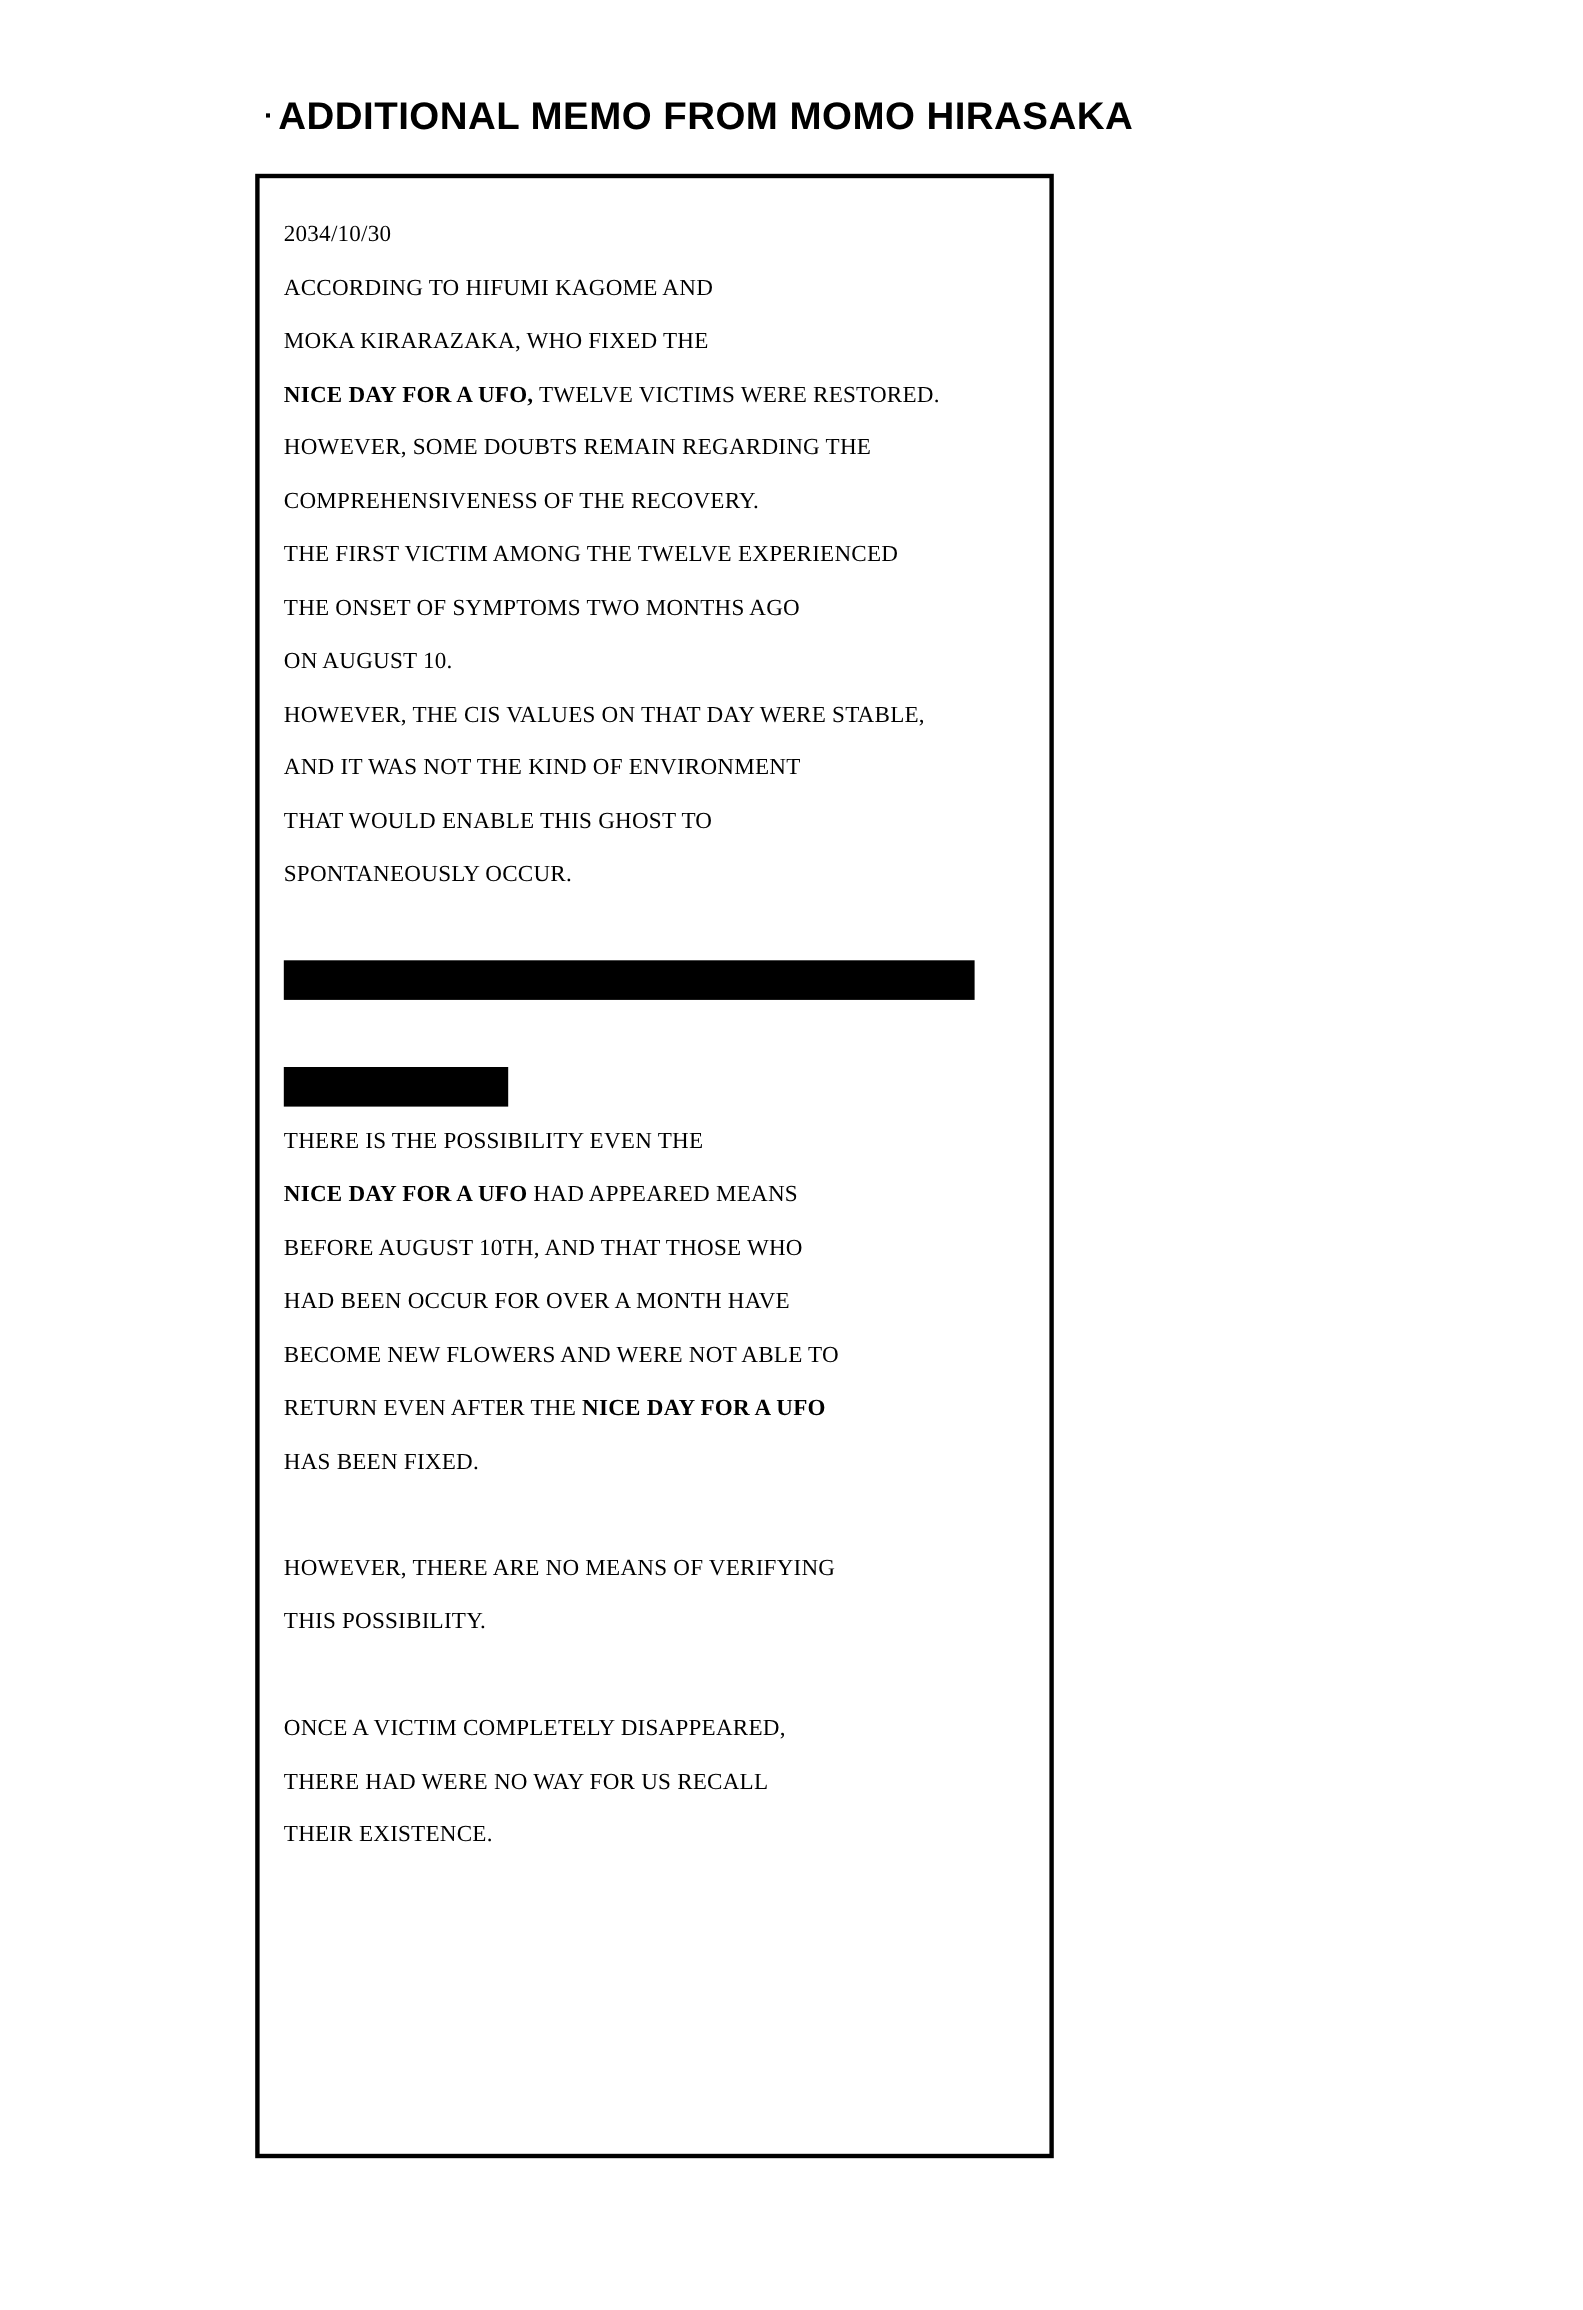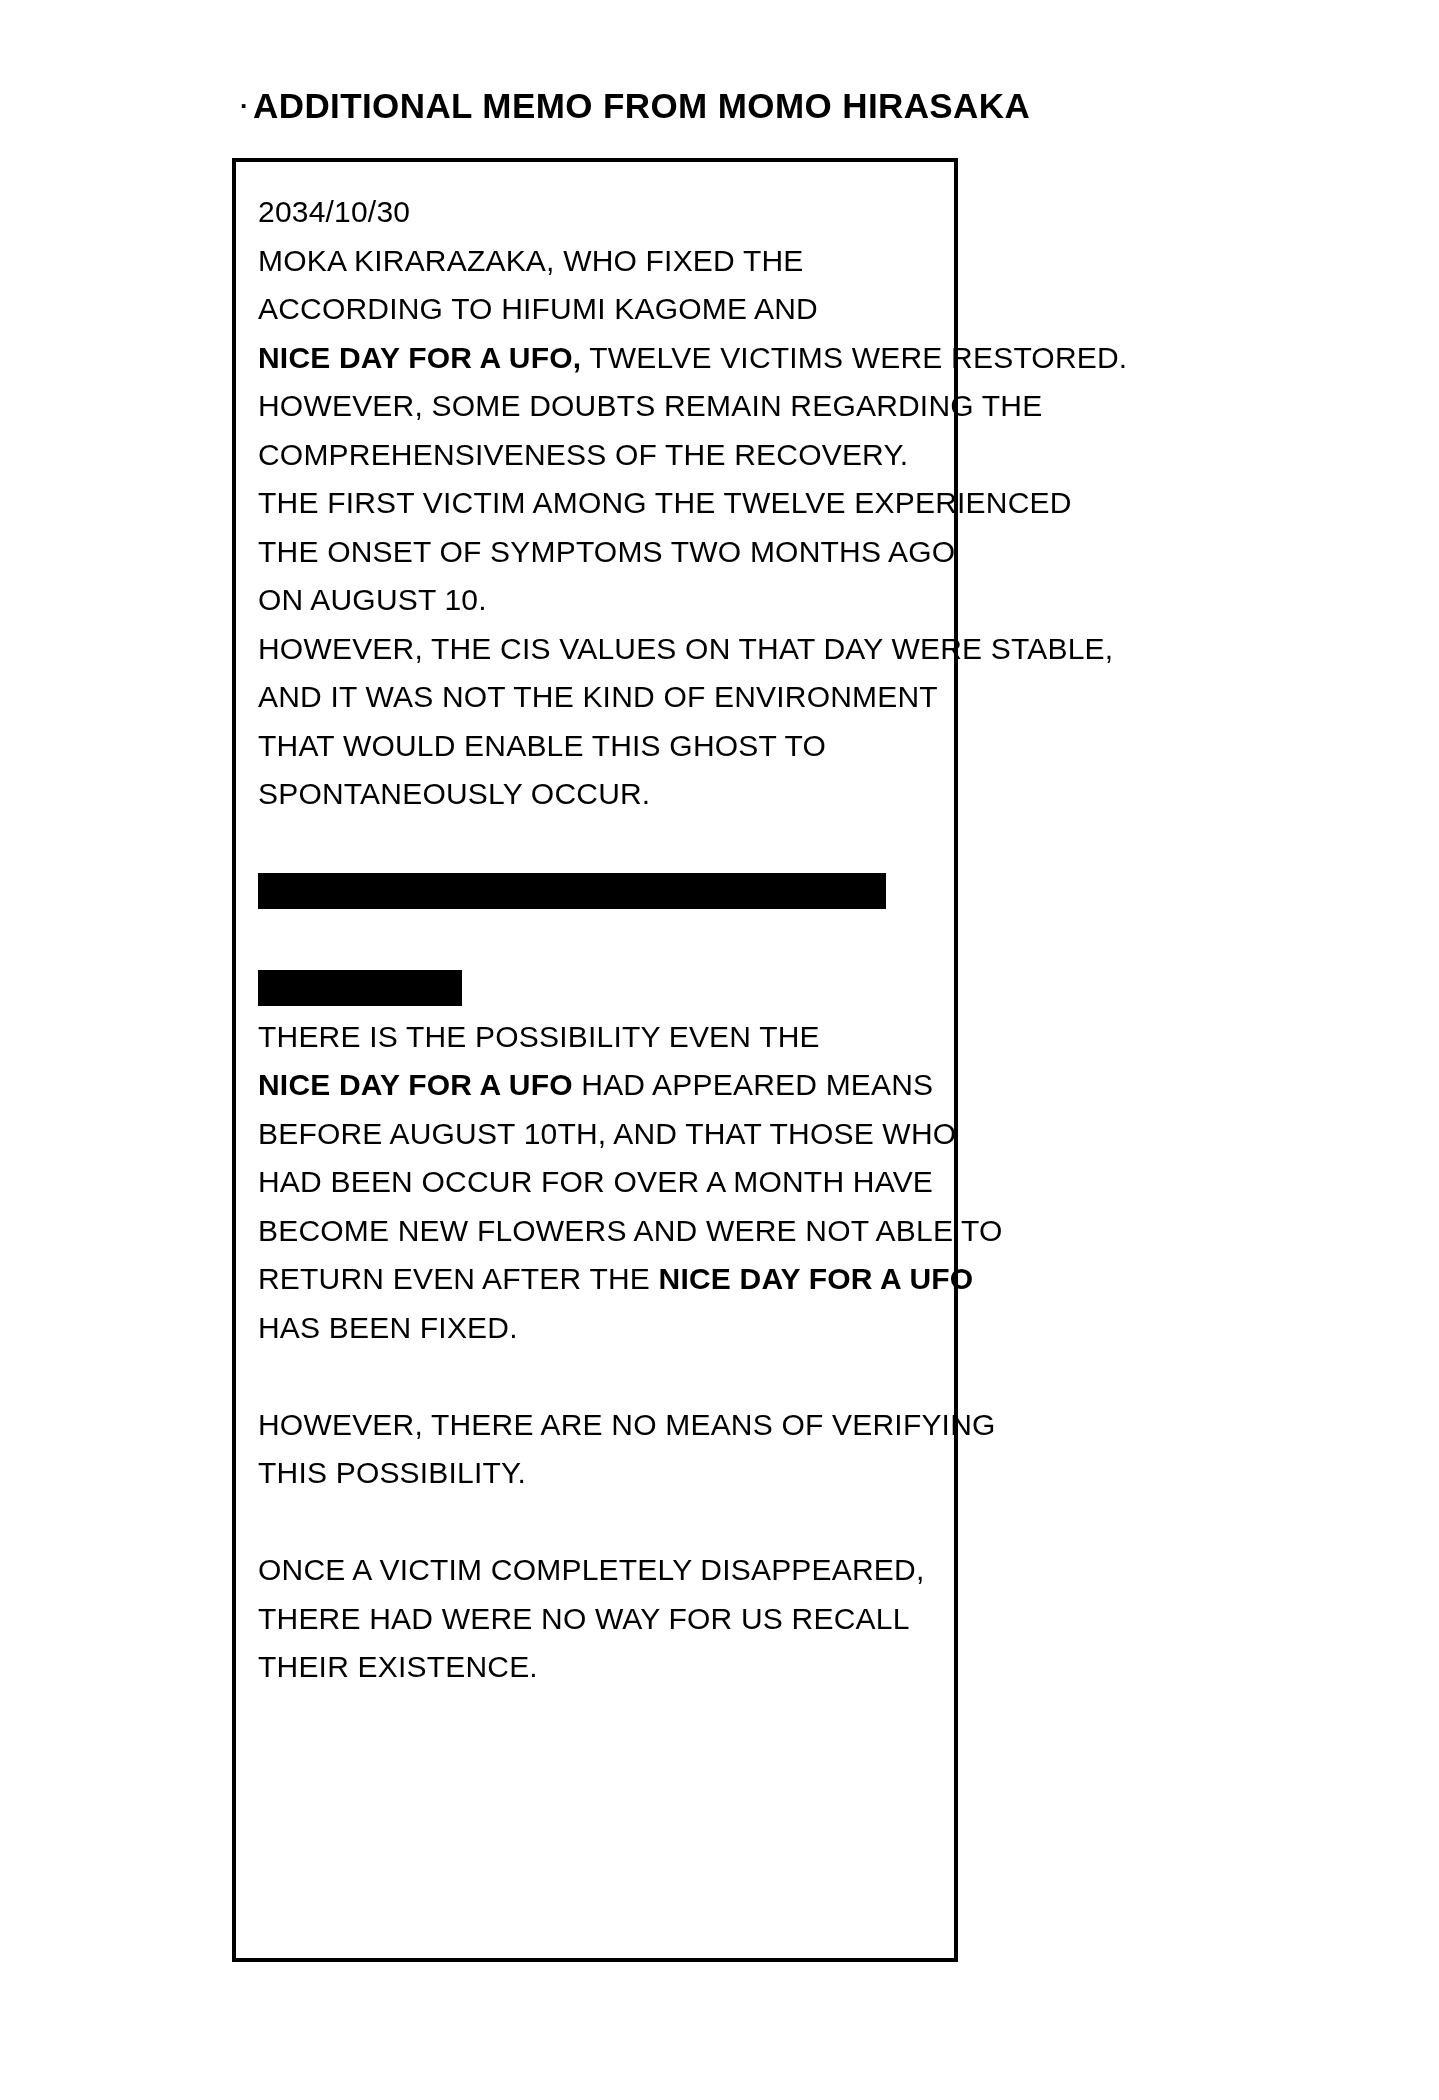--- a/index.html
+++ b/index.html
@@ -38,23 +38,24 @@
     position: absolute;
     left: 232px;
     top: 158px;
     width: 726px;
     height: 1804px;
     border: 4px solid #000000;
     box-sizing: border-box;
     padding: 26px 0 0 22px;
   }
   .memo-body {
-    font-size: 30px;
+    font-size: 21px;
     line-height: 48.5px;
     letter-spacing: 0.2px;
+    font-family: Liberation Serif, serif;
   }
   .memo-body .b {
     font-weight: bold;
     text-align: center;
   }
   .line {
     white-space: nowrap;
   }
   .blank {
     height: 48.5px;
@@ -74,22 +75,22 @@
 
 <div class="page">
 
   <div class="memo-title">
     <span class="bullet">·</span><span>ADDITIONAL MEMO FROM MOMO HIRASAKA</span>
   </div>
 
   <div class="memo-box">
     <div class="memo-body" id="memo-body">
         <div class="line"><span>2034/10/30</span></div>
+        <div class="line"><span>ACCORDING TO HIFUMI KAGOME AND</span></div>
         <div class="line"><span>MOKA KIRARAZAKA, WHO FIXED THE</span></div>
-        <div class="line"><span>ACCORDING TO HIFUMI KAGOME AND</span></div>
         <div class="line"><span class="b">NICE DAY FOR A UFO,</span><span> TWELVE VICTIMS WERE RESTORED.</span></div>
         <div class="line"><span>HOWEVER, SOME DOUBTS REMAIN REGARDING THE</span></div>
         <div class="line"><span>COMPREHENSIVENESS OF THE RECOVERY.</span></div>
         <div class="line"><span>THE FIRST VICTIM AMONG THE TWELVE EXPERIENCED</span></div>
         <div class="line"><span>THE ONSET OF SYMPTOMS TWO MONTHS AGO</span></div>
         <div class="line"><span>ON AUGUST 10.</span></div>
         <div class="line"><span>HOWEVER, THE CIS VALUES ON THAT DAY WERE STABLE,</span></div>
         <div class="line"><span>AND IT WAS NOT THE KIND OF ENVIRONMENT</span></div>
         <div class="line"><span>THAT WOULD ENABLE THIS GHOST TO</span></div>
         <div class="line"><span>SPONTANEOUSLY OCCUR.</span></div>

